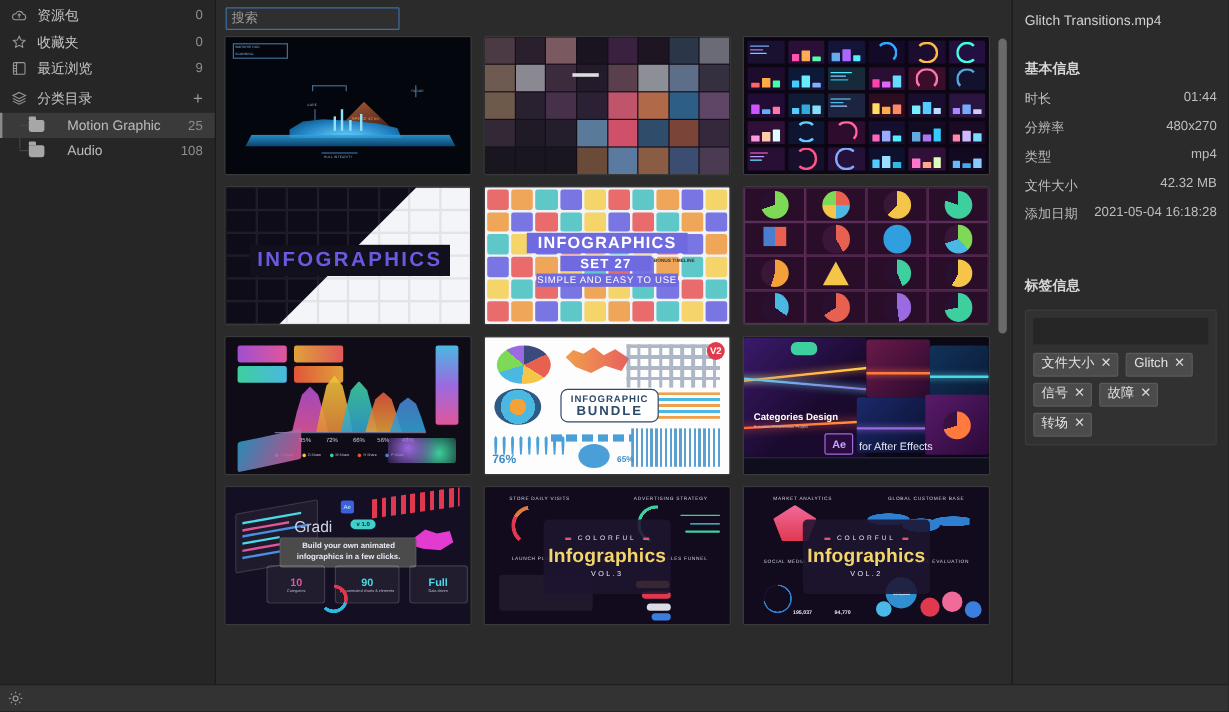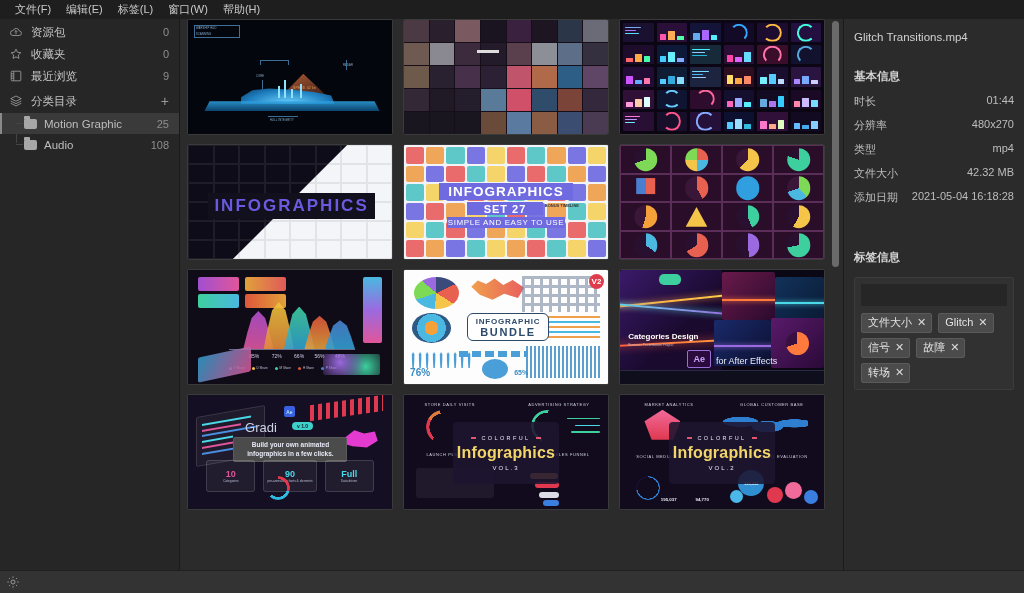--- a/index.html
+++ b/index.html
@@ -61,21 +61,21 @@
   .nav-label { flex: 1 1 auto; overflow: hidden; white-space: nowrap; }
   .nav-count { font-size: 11px; color: #8e8e8e; }
   .nav-plus { font-size: 14px; color: #9a9a9a; line-height: 10px; }
   .sec-head { margin-top: 3px; }
   .tree { position: relative; margin-top: 1px; }
   .tree-line {
     position: absolute; left: 16px; top: 0px; width: 1px; height: 30px; background: #454545;
   }
   .tree-row {
     height: 21px; display: flex; align-items: center; font-size: 11.5px;
-    padding-left: 16px; position: relative; color: #bdbdbd;
+    padding-left: 16px; position: relative; color: #bdbdbd; gap: 12px;
   }
   .tree-row.sel { background: #3a3a3a; }
   .tree-row.sel::before {
     content: ""; position: absolute; left: 0; top: 0; bottom: 0; width: 2px; background: #8a8a8a;
   }
   .tree-elbow {
     position: absolute; left: 16px; top: 10px; width: 7px; height: 1px; background: #454545;
   }
   .folder {
     width: 13px; height: 10px; margin-left: 8px; margin-right: 7px; flex: 0 0 13px;
@@ -334,21 +334,21 @@
     position: absolute; left: 51%; top: 24%; background: #3fd0c9; color: #10202c;
     font-size: 5px; border-radius: 6px; padding: 1px 5px; font-weight: bold;
   }
   .t10 .tag {
     position: absolute; left: 22%; top: 37%; width: 56%; text-align: center;
     color: #e6e8f5; font-size: 6.5px; font-weight: bold; line-height: 9px;
   }
   .t10 .stat {
     position: absolute; top: 57%; height: 28%; border-radius: 3px;
     background: rgba(255,255,255,.06); border: .5px solid rgba(255,255,255,.14);
-    display: flex; flex-direction: column; align-items: center; justify-content: center;
+    display: flex; flex-direction: column; align-items: center; justify-content: center; margin-left: 16px;
   }
   .t10 .stat b { font-size: 9px; }
   .t10 .stat s { text-decoration: none; font-size: 3.2px; color: #b8bcd2; text-align: center; line-height: 4px; }
   .t10 .blob {
     position: absolute; right: 7%; top: 30%; width: 36px; height: 20px; background: #e33bd0;
     clip-path: polygon(10% 40%, 35% 5%, 62% 22%, 92% 12%, 100% 58%, 70% 92%, 30% 85%, 0 70%);
   }
 
   
   .tc { background: #120b1e; }
@@ -368,27 +368,20 @@
   .tc .funnel { position: absolute; border-radius: 50%; }
   .tc .bubble { position: absolute; border-radius: 50%; }
   .tc .mini { position: absolute; height: 1.5px; border-radius: 1px; }
 </style>
 </head>
 <body>
 
 <div id="app">
 
 
-  <div class="menubar">
-    <div class="menu-item">文件(F)</div>
-    <div class="menu-item">编辑(E)</div>
-    <div class="menu-item">标签(L)</div>
-    <div class="menu-item">窗口(W)</div>
-    <div class="menu-item">帮助(H)</div>
-  </div>
 
   <div class="body">
 
     <div class="sidebar">
 
       <div class="nav-row">
         <div class="nav-ico">
           <svg width="14" height="14" viewBox="0 0 16 16" fill="none" stroke="currentColor" stroke-width="1">
             <path d="M4.3 12h7.2a2.6 2.6 0 0 0 .2-5.2A3.6 3.6 0 0 0 4.8 6.3 2.8 2.8 0 0 0 4.3 12z"></path>
             <path d="M8 10.5V6.4M6.6 7.8 8 6.4l1.4 1.4"></path>
@@ -445,20 +438,23 @@
           <div class="tree-label">Audio</div>
           <div class="tree-count">108</div>
         </div>
       </div>
 
       <div class="sidebar-fill"></div>
     </div>
 
     <div class="center">
 
+      <div class="searchbar">
+        <input class="search-input" type="text" placeholder="搜索" style="">
+      </div>
 
       <div class="grid-wrap">
         <div class="grid">
 
           <div class="thumb">
             <div class="thumb-inner t1">
               <div class="box"></div>
               <div class="lbl" style="left:8px;top:7px">WARSHIP HUD</div>
               <div class="lbl" style="left:8px;top:13px">SCANNING</div>
               <div class="hair" style="left:72px;top:40px;width:28px;height:1px"></div>

